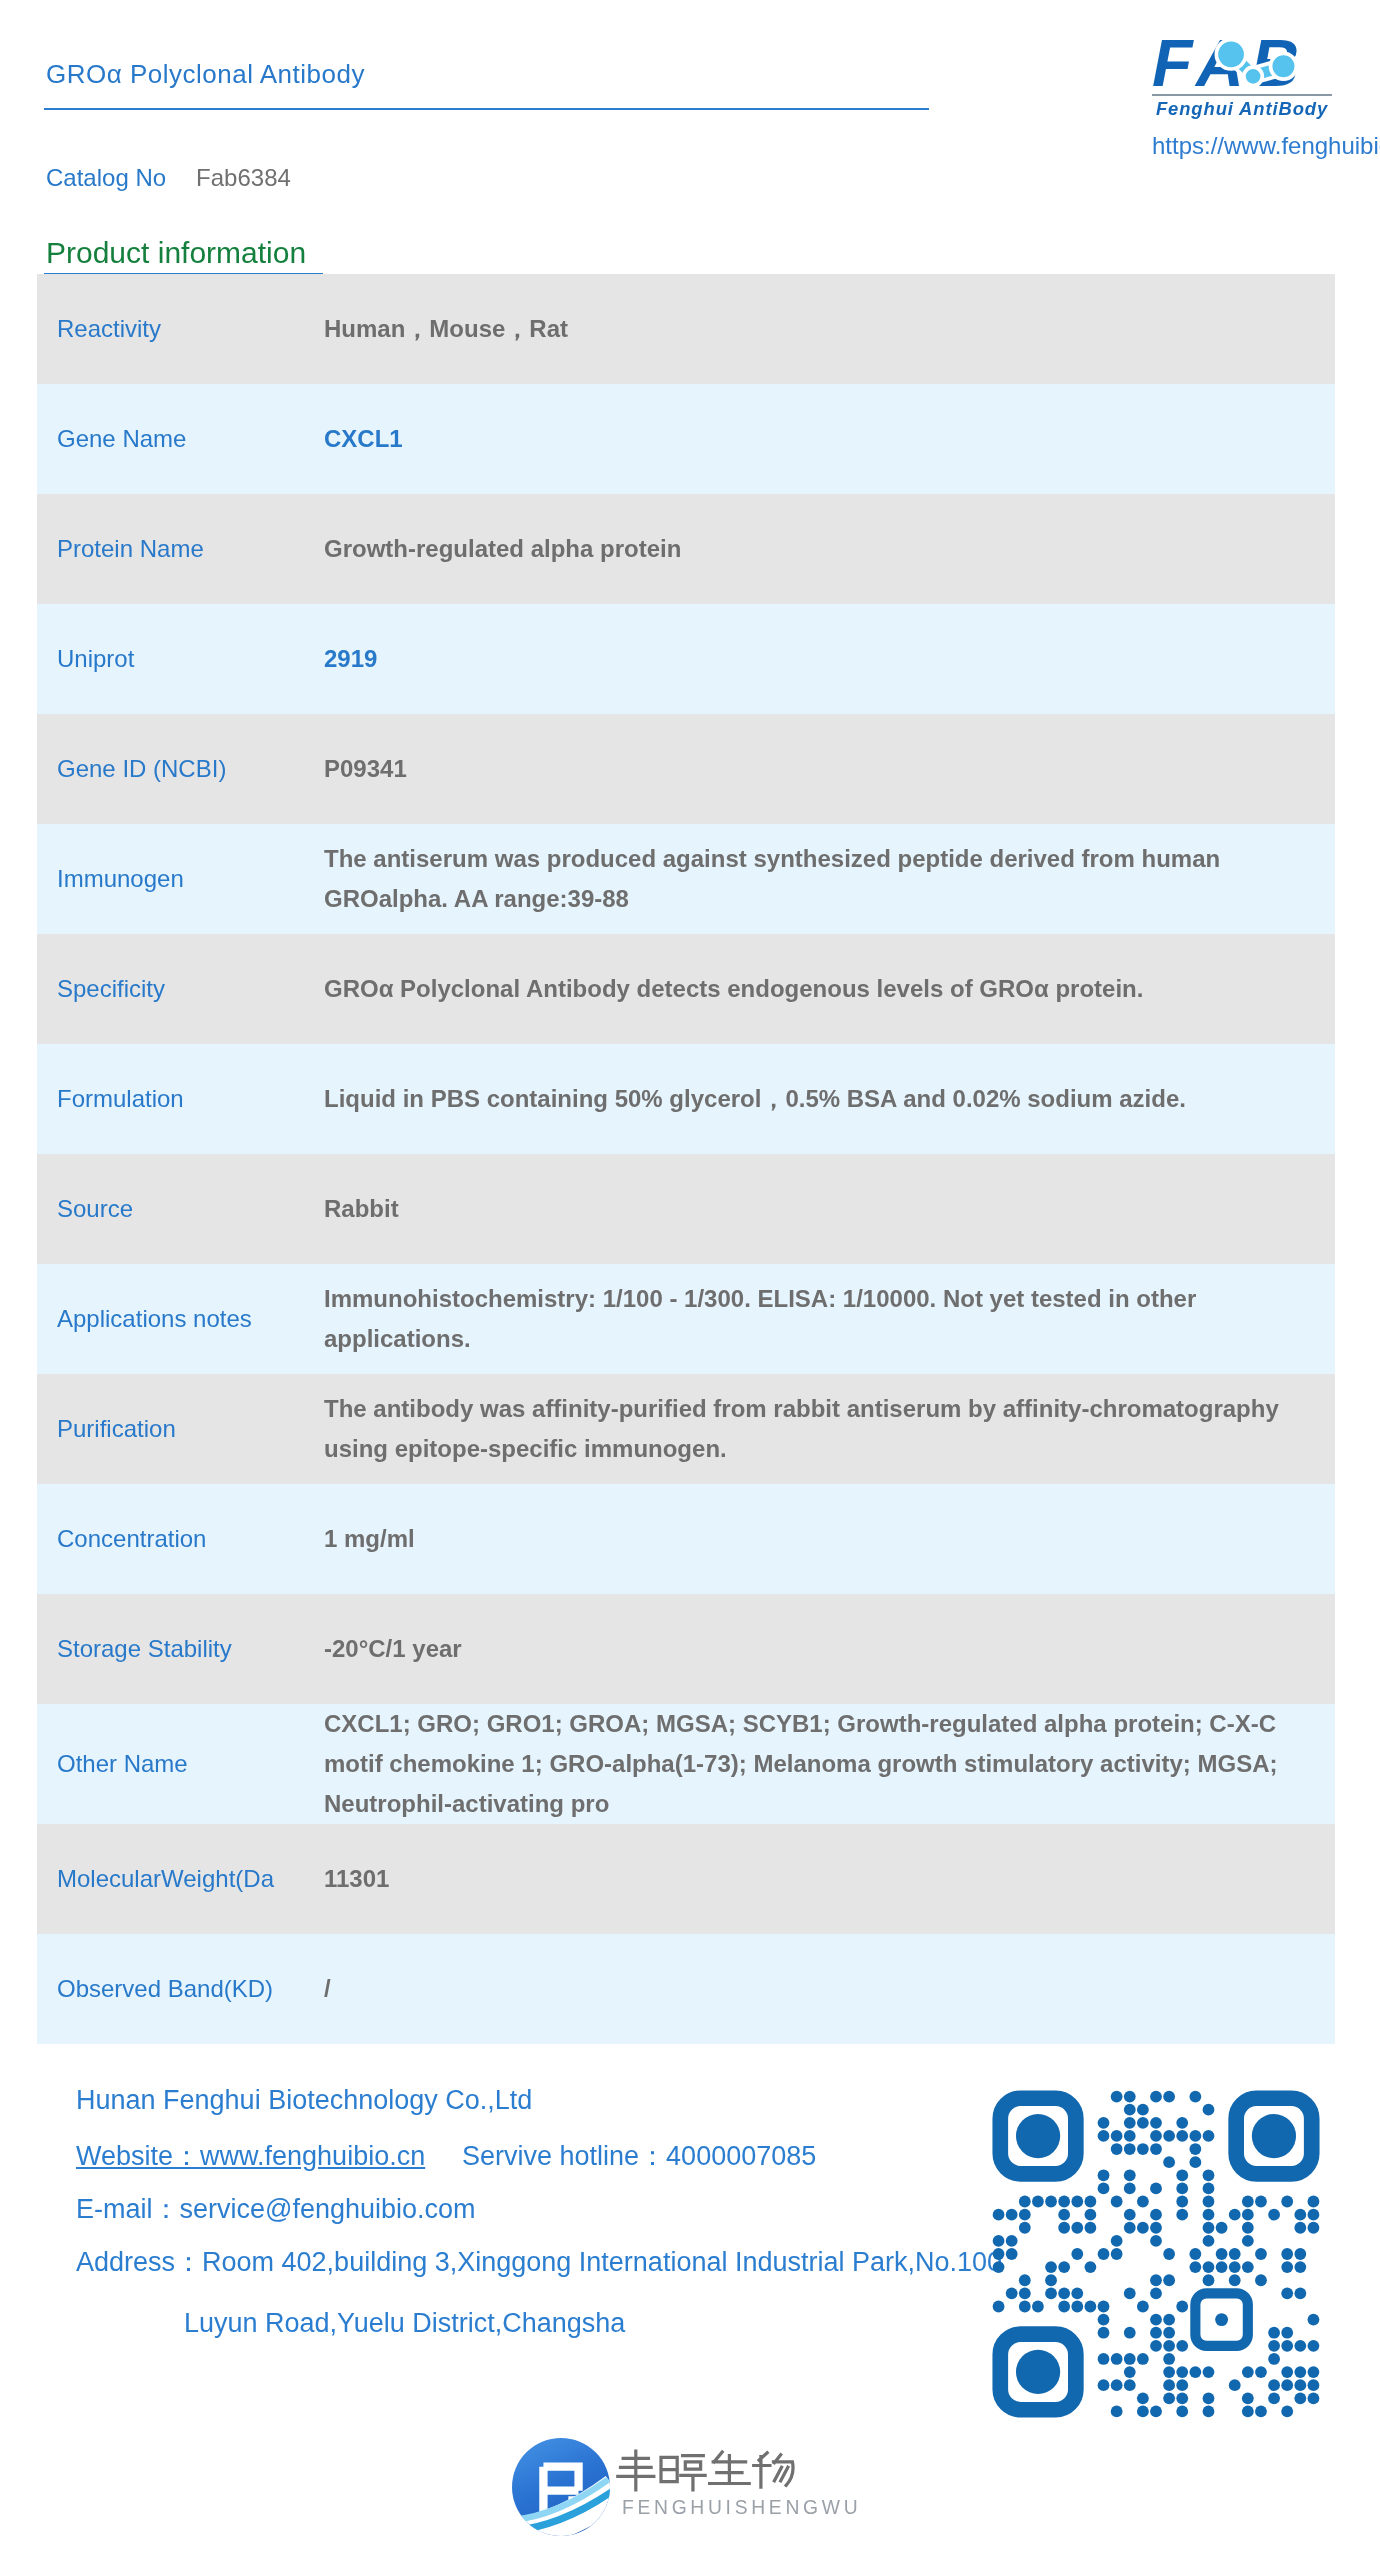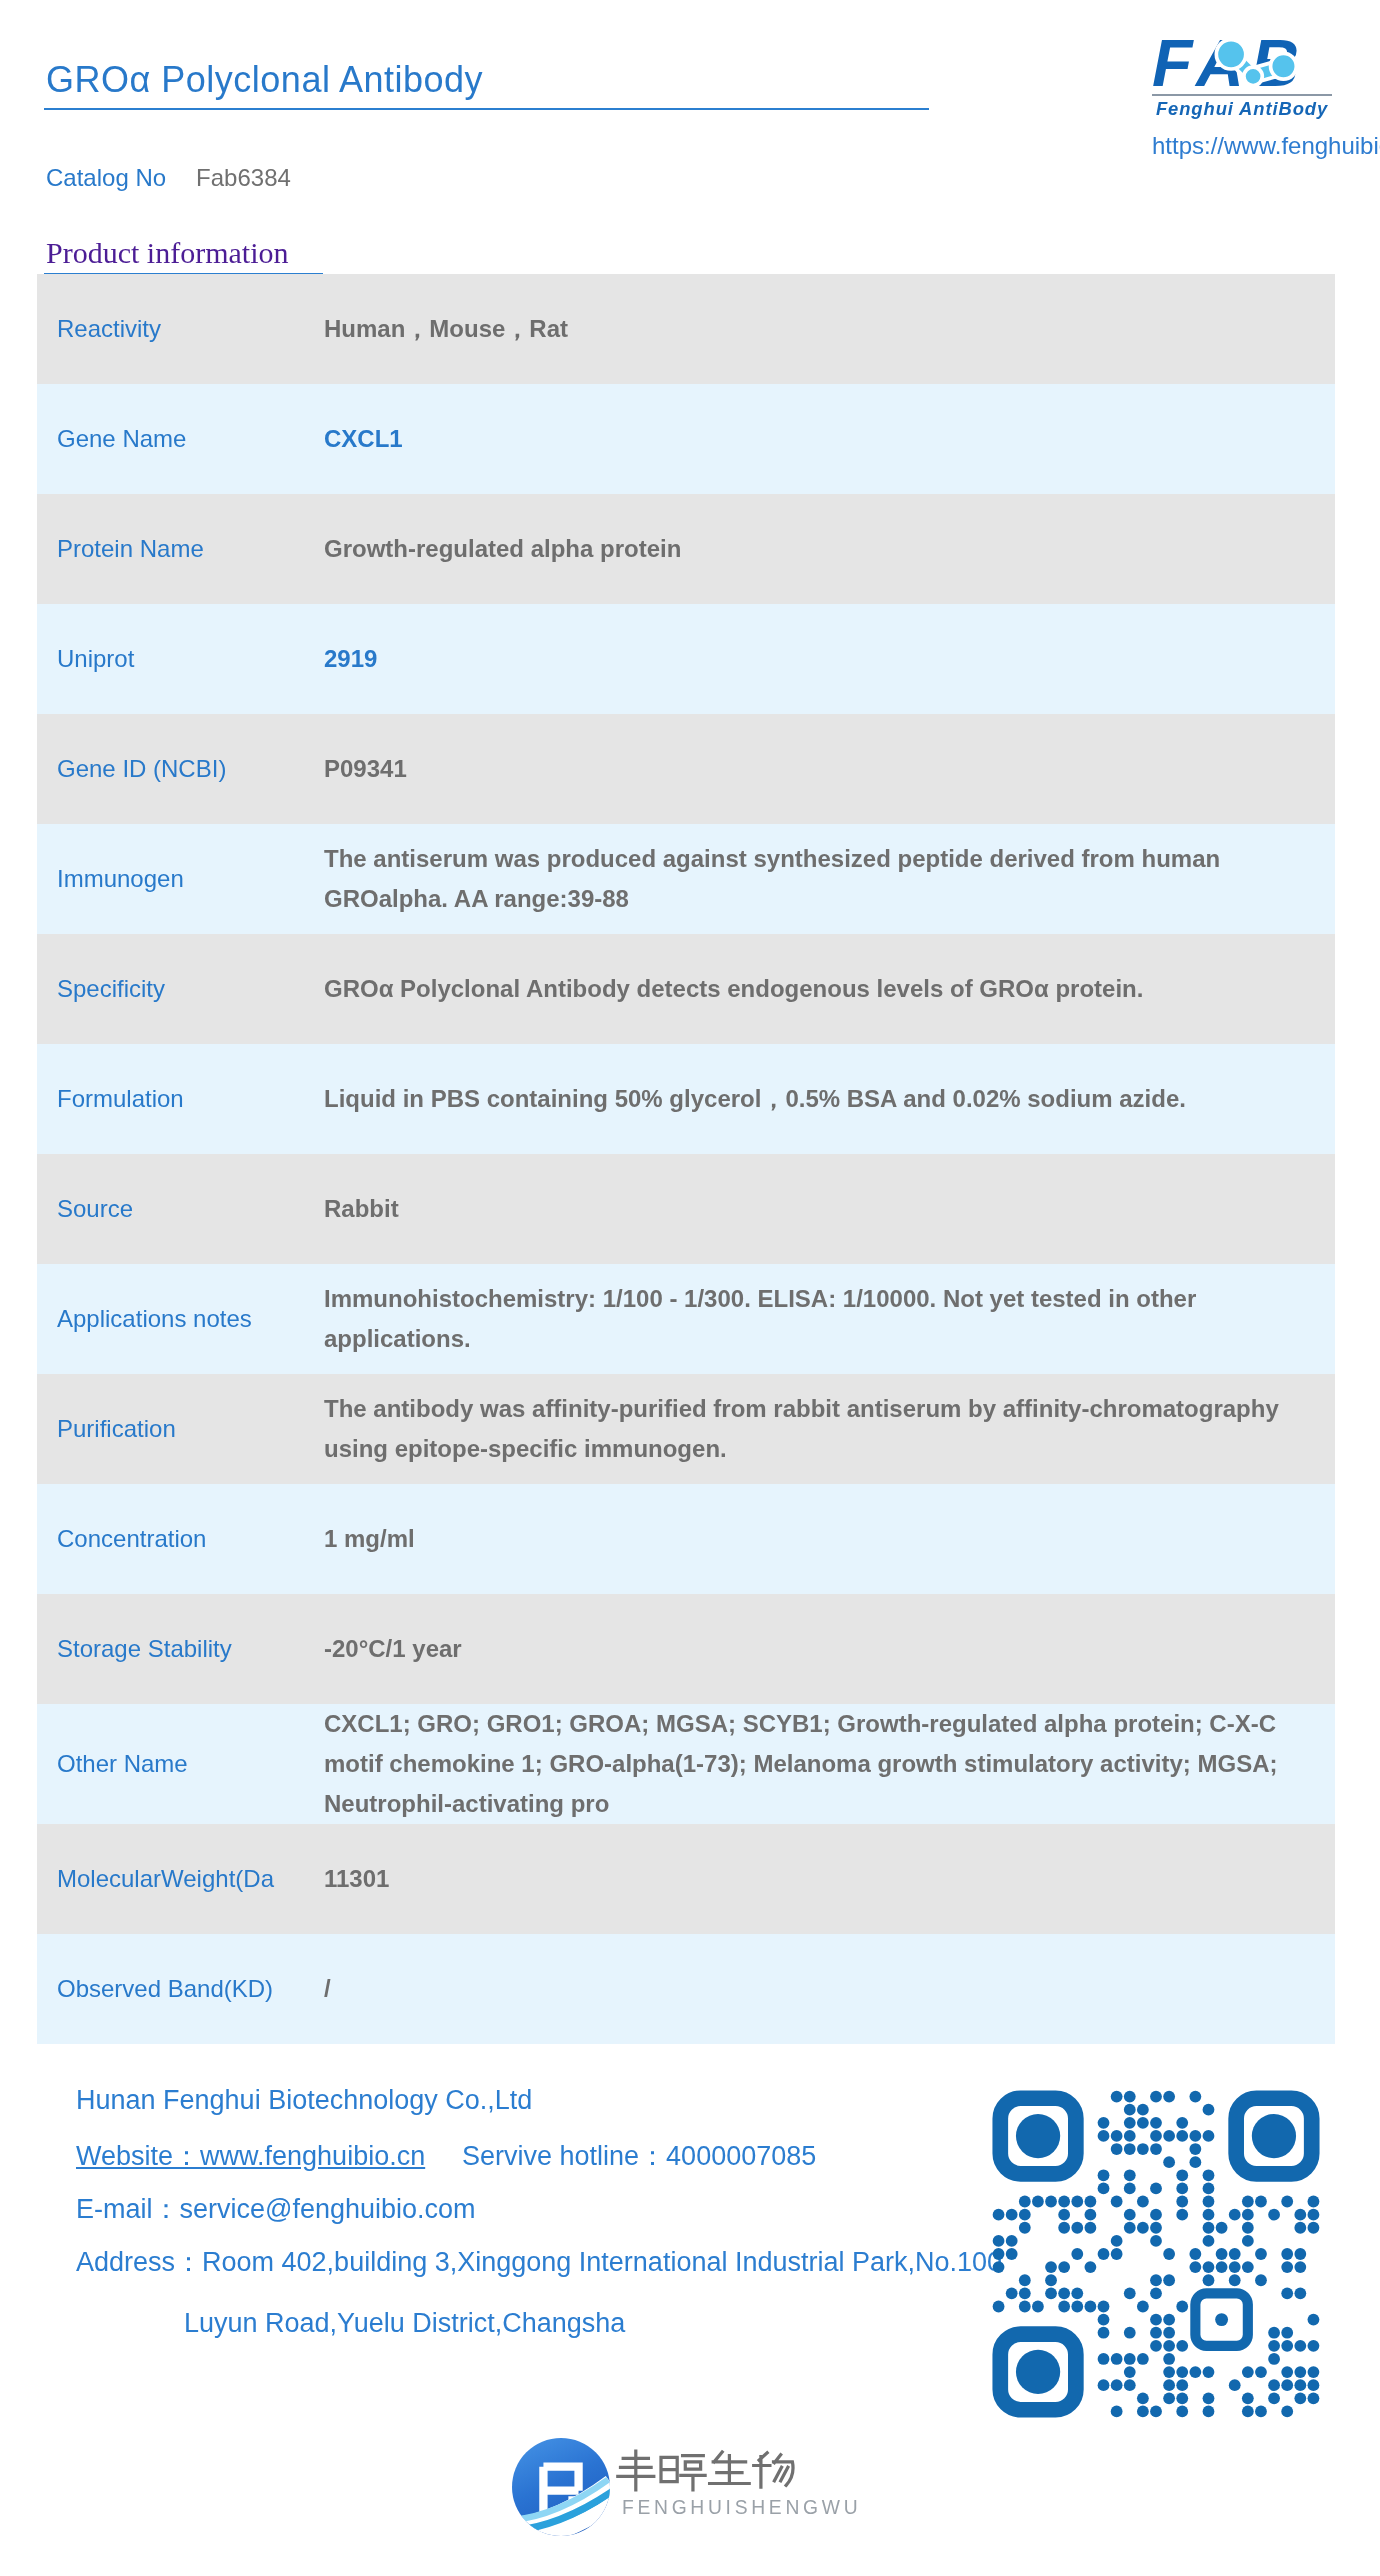--- a/index.html
+++ b/index.html
@@ -1,34 +1,34 @@
 <!DOCTYPE html>
 <html style="font-size:14.7px"><head>
 <meta charset="utf-8">
 <style>
   html,body{margin:0;padding:0;background:#ffffff;}
   .page{position:relative;width:1380px;height:2576px;background:#ffffff;overflow:hidden;
         font-family:"Liberation Sans","DejaVu Sans",sans-serif;}
 
   
-  .title{position:absolute;left:46px;top:59px;font-size:36px;font-weight:400;color:#2879ca;letter-spacing:0.5px;}
+  .title{position:absolute;left:46px;top:59px;font-size:26px;font-weight:400;color:#2879ca;letter-spacing:0.5px;}
   .title-rule{position:absolute;left:44px;top:108px;width:885px;height:1.8px;background:#2b7fd0;}
 
   .brand{position:absolute;left:1152px;top:35px;width:184px;}
   .fab-svg{display:block;width:182px;height:57px;}
   .brand-rule{width:180px;height:1.8px;background:#8b98a6;margin-top:1.8px;}
   .brand-sub{margin-top:2.8px;width:180px;text-align:center;font-size:18.4px;font-weight:bold;font-style:italic;
              color:#1566b6;letter-spacing:0.9px;white-space:nowrap;}
   .brand-url{margin-top:12px;width:188px;text-align:center;font-size:24px;color:#2e7cd0;white-space:nowrap;}
 
   .catalog{position:absolute;left:46px;top:164px;font-size:24px;}
   .catalog .lab{color:#2879ca;}
   .catalog .val{color:#707070;margin-left:30px;}
 
-  .section-title{position:absolute;left:46px;top:236px;font-size:30px;font-weight:400;color:#4c1d95;font-family:Liberation Serif, serif;}
+  .section-title{position:absolute;left:46px;top:236px;font-size:30px;font-weight:400;color:#15803d;}
   .section-rule{position:absolute;left:44px;top:273px;width:279px;height:2.8px;background:#2b7fd0;}
 
   
   .table{position:absolute;left:37px;top:274px;width:1298px;}
   .row{display:flex;align-items:center;min-height:110px;background:#e5e5e5;}
   .row.alt{background:#e6f4fd;}
   .cell.label{width:287px;padding-left:20px;box-sizing:border-box;flex:0 0 auto;
               font-size:24px;color:#2879ca;}
   .cell.value{flex:1;padding-right:33px;font-size:24px;color:#6e6e6e;line-height:40px;font-weight:bold;}
   .cell.value.link{color:#2879ca;}

